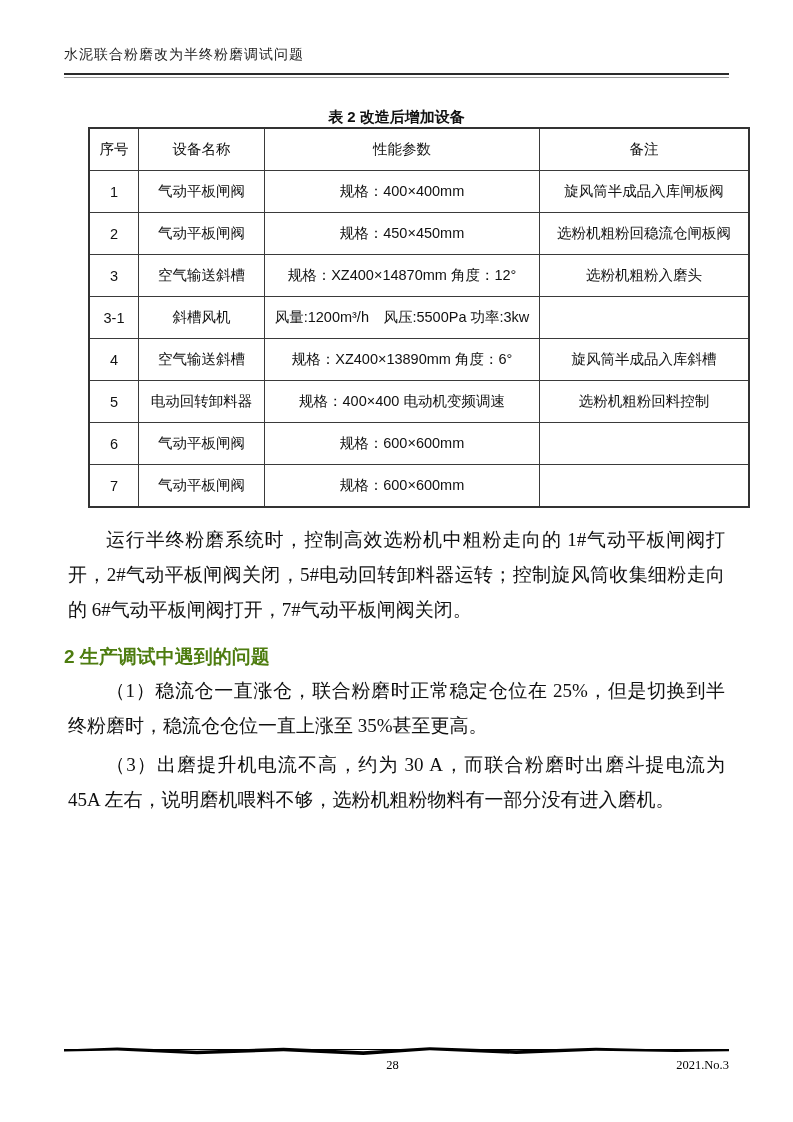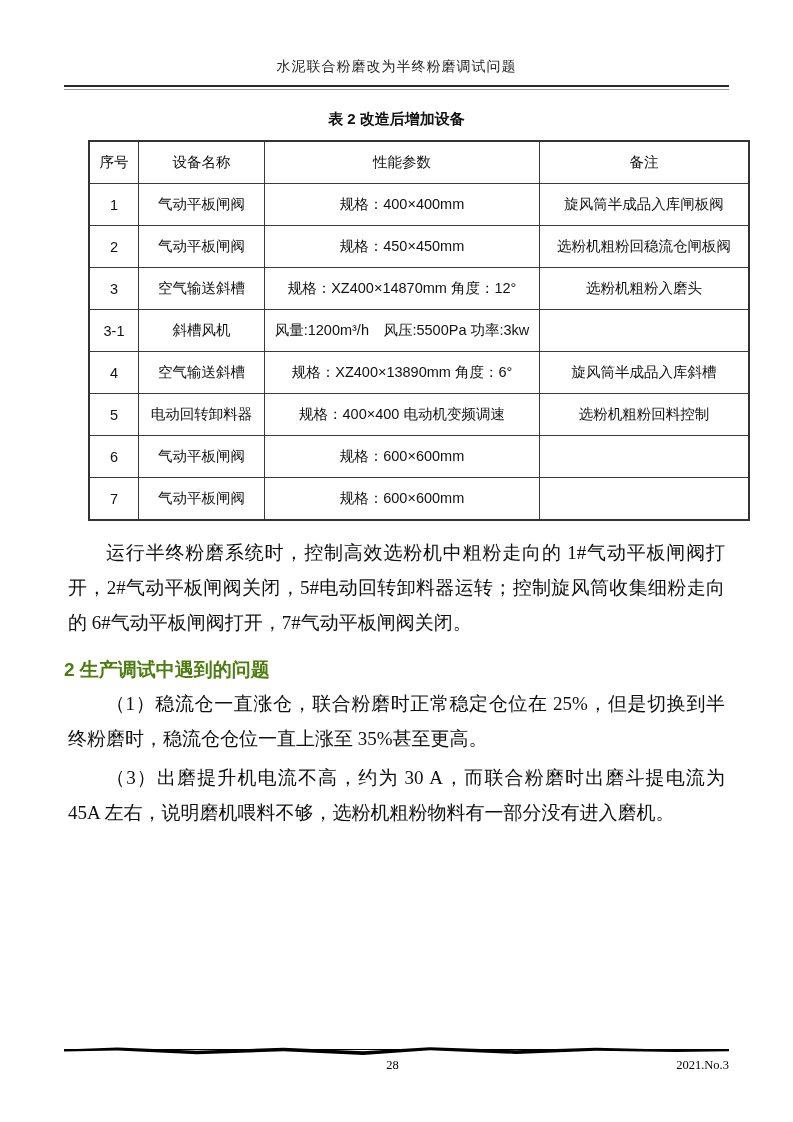--- a/index.html
+++ b/index.html
@@ -7,39 +7,39 @@
     position:relative;
     width:793px; height:1122px;
     background:#fff;
     box-sizing:border-box;
     font-family:"Liberation Serif", serif;
     color:#141414;
     overflow:hidden;
   }
   .content { position:absolute; left:64px; right:64px; top:0; }
 
-  .doc-header { padding-top:58px; text-align:center; }
+  .doc-header { padding-top:46px; text-align:left; }
   .doc-header .title {
     font-size:14px; letter-spacing:1px; color:#222;
     font-family:"Liberation Serif", serif;
   }
   .header-rule {
     margin-top:9px; height:2px;
     border-top:2px solid #2b2b2b;
     border-bottom:1px solid #9a9a9a;
   }
 
   .table-caption {
-    margin-top:20px; text-align:center;
+    margin-top:30px; text-align:center;
     font-family:"Liberation Sans", sans-serif;
     font-weight:700; font-size:15px; color:#111;
   }
 
   table.equip {
-    margin-top:11px; margin-left:24px;
+    margin-left:24px;
     border-collapse:collapse; table-layout:fixed;
     width:639px;
     border:2px solid #333;
   }
   table.equip td, table.equip th {
     border:1px solid #3a3a3a;
     height:41px;
     padding:0 2px;
     text-align:center; vertical-align:middle;
     font-family:"Liberation Sans", sans-serif;

